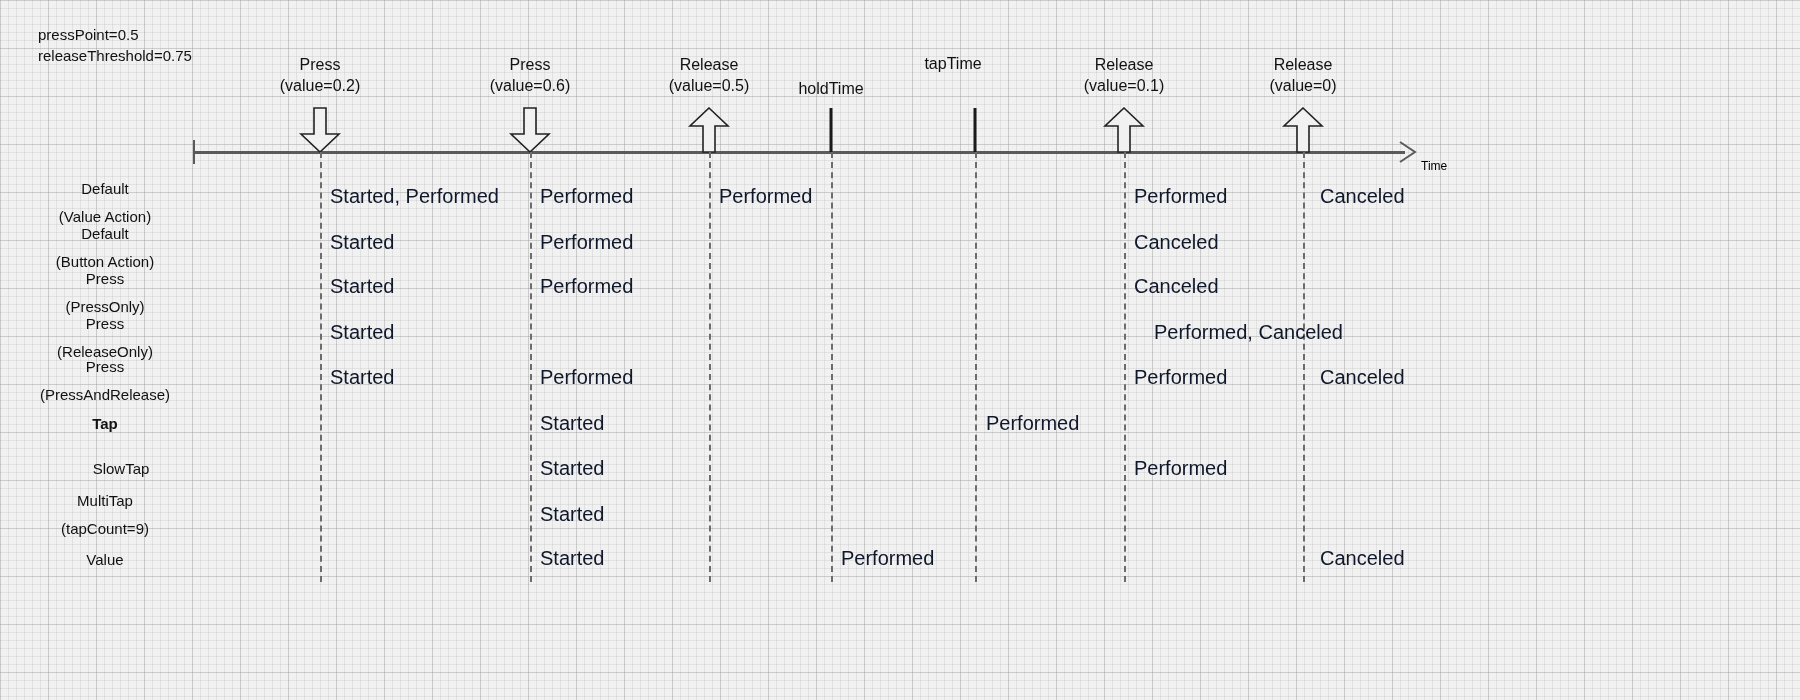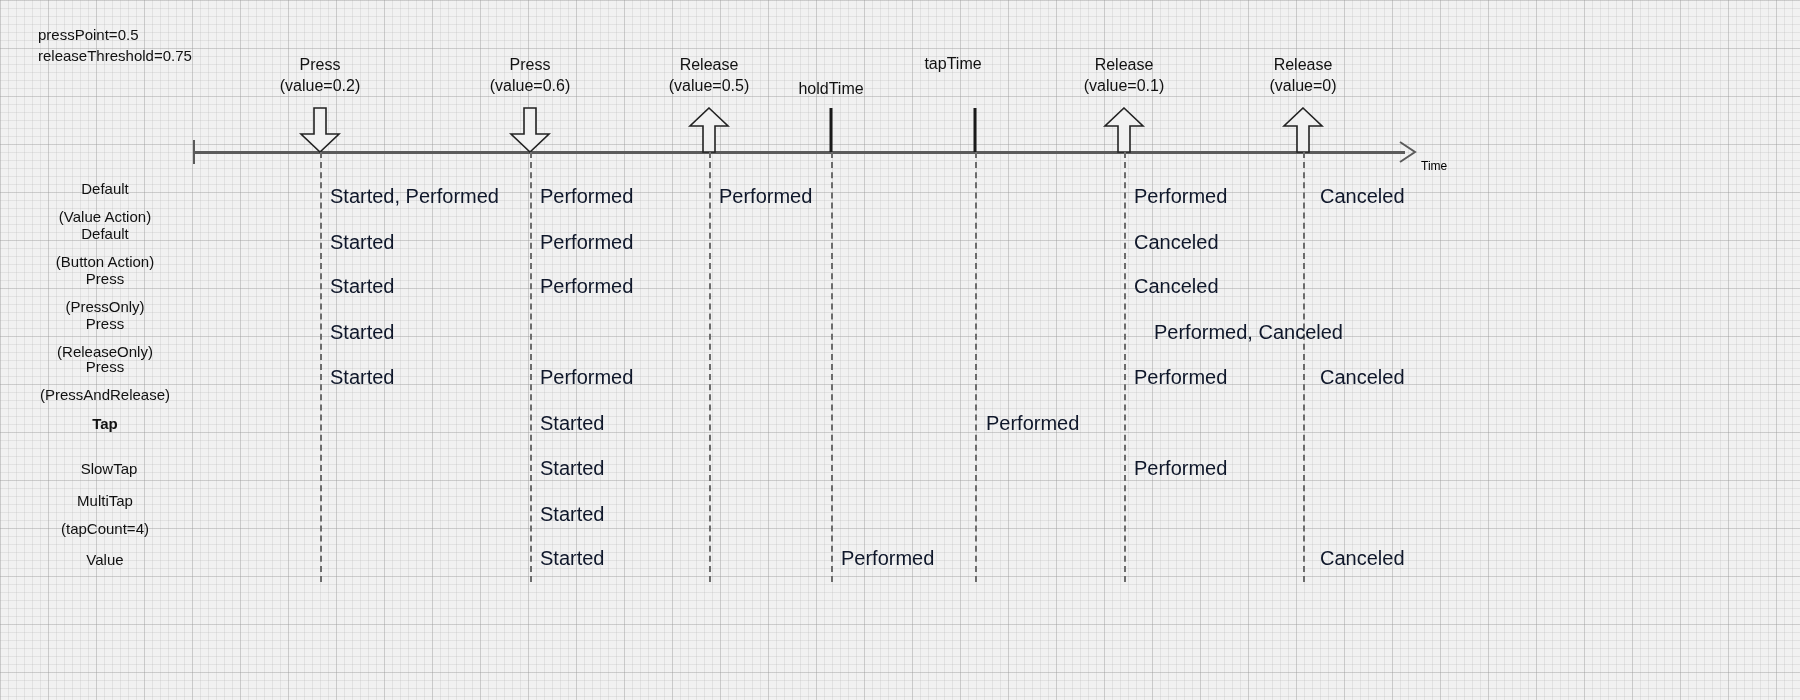--- a/index.html
+++ b/index.html
@@ -151,25 +151,25 @@
       <div class="abs cell" style="left: 1134px; top: 321px; margin-left: 20px;">Performed, Canceled</div>
       <div class="abs row-label" style="top: 353px; left: 0px; width: 210px;">Press
 (PressAndRelease)</div>
       <div class="abs cell" style="left: 330px; top: 366px;">Started</div>
       <div class="abs cell" style="left: 540px; top: 366px;">Performed</div>
       <div class="abs cell" style="left: 1134px; top: 366px;">Performed</div>
       <div class="abs cell" style="left: 1320px; top: 366px;">Canceled</div>
       <div class="abs row-label" style="top: 410px; left: 0px; width: 210px; font-weight: bold;">Tap</div>
       <div class="abs cell" style="left: 540px; top: 412px;">Started</div>
       <div class="abs cell" style="left: 986px; top: 412px;">Performed</div>
-      <div class="abs row-label" style="top: 455px; left: 4px; width: 210px;">SlowTap</div>
+      <div class="abs row-label" style="top: 455px; left: 16px; width: 210px;">SlowTap</div>
       <div class="abs cell" style="left: 540px; top: 457px;">Started</div>
       <div class="abs cell" style="left: 1134px; top: 457px;">Performed</div>
       <div class="abs row-label" style="top: 487px; left: 0px; width: 210px;">MultiTap
-(tapCount=4)</div>
+(tapCount=9)</div>
       <div class="abs cell" style="left: 540px; top: 503px;">Started</div>
       <div class="abs row-label" style="top: 546px; left: 0px; width: 210px;">Value</div>
       <div class="abs cell" style="left: 540px; top: 547px;">Started</div>
       <div class="abs cell" style="left: 841px; top: 547px;">Performed</div>
       <div class="abs cell" style="left: 1320px; top: 547px;">Canceled</div>
     </div>
 
 </div>
 
 </body></html>

